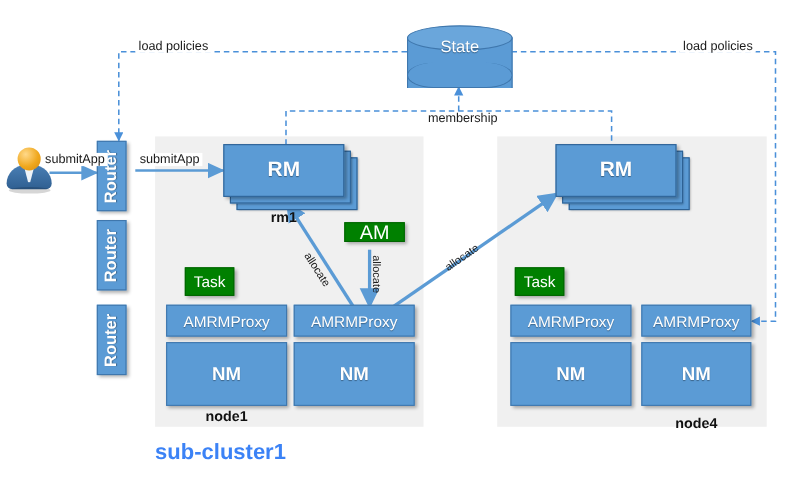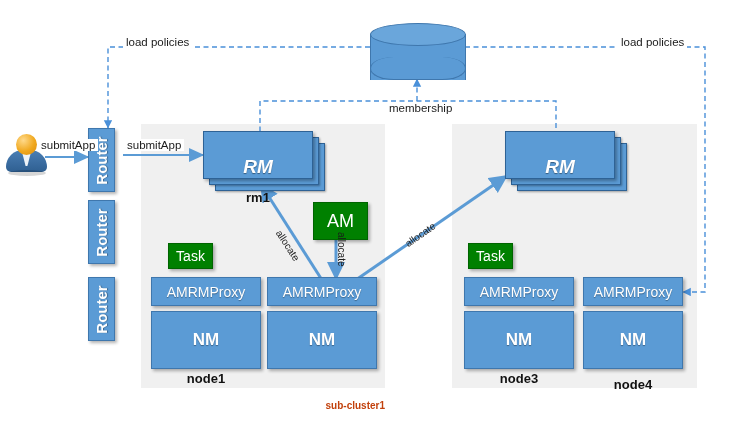--- a/index.html
+++ b/index.html
@@ -50,25 +50,24 @@
   }
 
   .rmstack{position:absolute;}
   .rmstack .sh{
     position:absolute;background:#5b9bd5;border:1px solid #2e6295;
     box-sizing:border-box;box-shadow:1px 1px 2px rgba(0,0,0,.35);
   }
   .rmstack .front{
     position:absolute;left:0;top:0;
     background:#5b9bd5;border:1px solid #2e6295;box-sizing:border-box;
-    display:flex;align-items:flex-end;justify-content:center;
+    display:flex;align-items:center;justify-content:center;
     color:#fff;font-weight:bold;font-size:19px;
     text-shadow:0 1px 1px rgba(0,0,0,.4);
     box-shadow:2px 2px 3px rgba(0,0,0,.30);
-    font-style:italic;
   }
 
   .cyl{position:absolute;}
   .cyl .body{
     position:absolute;left:0;top:11px;width:100%;height:46px;
     background:#5b9bd5;border-left:1px solid #3f77ad;border-right:1px solid #3f77ad;
     box-sizing:border-box;
   }
   .cyl .bot{
     position:absolute;left:0;top:34px;width:100%;height:23px;
@@ -80,21 +79,21 @@
     background:#6aa6db;border:1px solid #3f77ad;border-radius:50%;
     box-sizing:border-box;
   }
   .cyl .txt{
     position:absolute;left:0;top:10px;width:100%;
     text-align:center;color:#fff;font-size:15px;line-height:19px;
     text-shadow:0 1px 1px rgba(0,0,0,.35);
   }
 
   .cap{position:absolute;font-size:13px;font-weight:bold;color:#111;white-space:nowrap;text-align:center;}
-  .clcap{position:absolute;font-size:10px;font-weight:bold;color:#c2410c;white-space:nowrap;text-align:right;}
+  .clcap{position:absolute;font-size:20px;font-weight:bold;color:#3b82f6;white-space:nowrap;text-align:left;}
   .lbl{position:absolute;font-size:11.5px;color:#1a1a1a;white-space:nowrap;background:#fff;padding:0 3px;}
   .rot{position:absolute;font-size:10px;color:#1a1a1a;white-space:nowrap;}
 
   .avatar{position:absolute;}
   .avatar .head{position:absolute;left:10px;top:0;width:21px;height:21px;border-radius:50%;
     background:radial-gradient(circle at 35% 30%, #ffd98a 0%, #f0a81e 55%, #d98b0c 100%);}
   .avatar .body{position:absolute;left:0;top:16px;width:41px;height:22px;border-radius:20px 20px 6px 6px;
     background:linear-gradient(180deg,#4a7fb5 0%,#2f5f91 100%);}
   .avatar .tie{position:absolute;left:16px;top:18px;width:9px;height:14px;background:#eef3f8;
     clip-path:polygon(0 0,100% 0,60% 100%,40% 100%);}
@@ -171,41 +170,42 @@
   </div>
   <div class="router" style="left:88px;top:277px;width:27px;height:64px;">
     <span>Router</span>
   </div>
 
   <div class="cyl" style="left:370px;top:23px;width:96px;height:58px;">
     <div class="body"></div>
     <div class="bot"></div>
     <div class="top"></div>
     <div class="txt">
+      <div>State</div>
     </div>
   </div>
 
   <div class="rmstack" style="left:203px;top:131px;width:122px;height:60px;">
     <div class="sh" style="left:12px;top:12px;width:110px;height:48px;"></div>
     <div class="sh" style="left:6px;top:6px;width:110px;height:48px;"></div>
     <div class="front" style="width:110px;height:48px;">
       <span>RM</span>
     </div>
   </div>
   <div class="cap" style="left:203px;top:190px;width:110px;">rm1</div>
 
   <div class="rmstack" style="left:505px;top:131px;width:122px;height:60px;">
     <div class="sh" style="left:12px;top:12px;width:110px;height:48px;"></div>
     <div class="sh" style="left:6px;top:6px;width:110px;height:48px;"></div>
     <div class="front" style="width:110px;height:48px;">
       <span>RM</span>
     </div>
   </div>
 
-  <div class="greenbox am" style="left:313px;top:202px;width:55px;height:38px;text-align:right;">
+  <div class="greenbox am" style="left:313px;top:202px;width:55px;height:18px;text-align:right;">
     <span>AM</span>
   </div>
 
   <div class="greenbox task" style="left:168px;top:243px;width:45px;height:26px;">
     <span>Task</span>
   </div>
   <div class="nodebox proxy" style="left:151px;top:277px;width:110px;height:29px;">
     <span>AMRMProxy</span>
   </div>
   <div class="nodebox nm" style="left:151px;top:311px;width:110px;height:58px;">
@@ -222,21 +222,20 @@
 
   <div class="greenbox task" style="left:468px;top:243px;width:45px;height:26px;">
     <span>Task</span>
   </div>
   <div class="nodebox proxy" style="left:464px;top:277px;width:110px;height:29px;">
     <span>AMRMProxy</span>
   </div>
   <div class="nodebox nm" style="left:464px;top:311px;width:110px;height:58px;">
     <span>NM</span>
   </div>
-  <div class="cap" style="left:464px;top:371px;width:110px;">node3</div>
 
   <div class="nodebox proxy" style="left:583px;top:277px;width:100px;height:29px;">
     <span>AMRMProxy</span>
   </div>
   <div class="nodebox nm" style="left:583px;top:311px;width:100px;height:58px;">
     <span>NM</span>
   </div>
   <div class="cap" style="left:583px;top:377px;width:100px;">node4</div>
 
   <div class="clcap" style="left:141px;top:400px;width:244px;">sub-cluster1</div>

